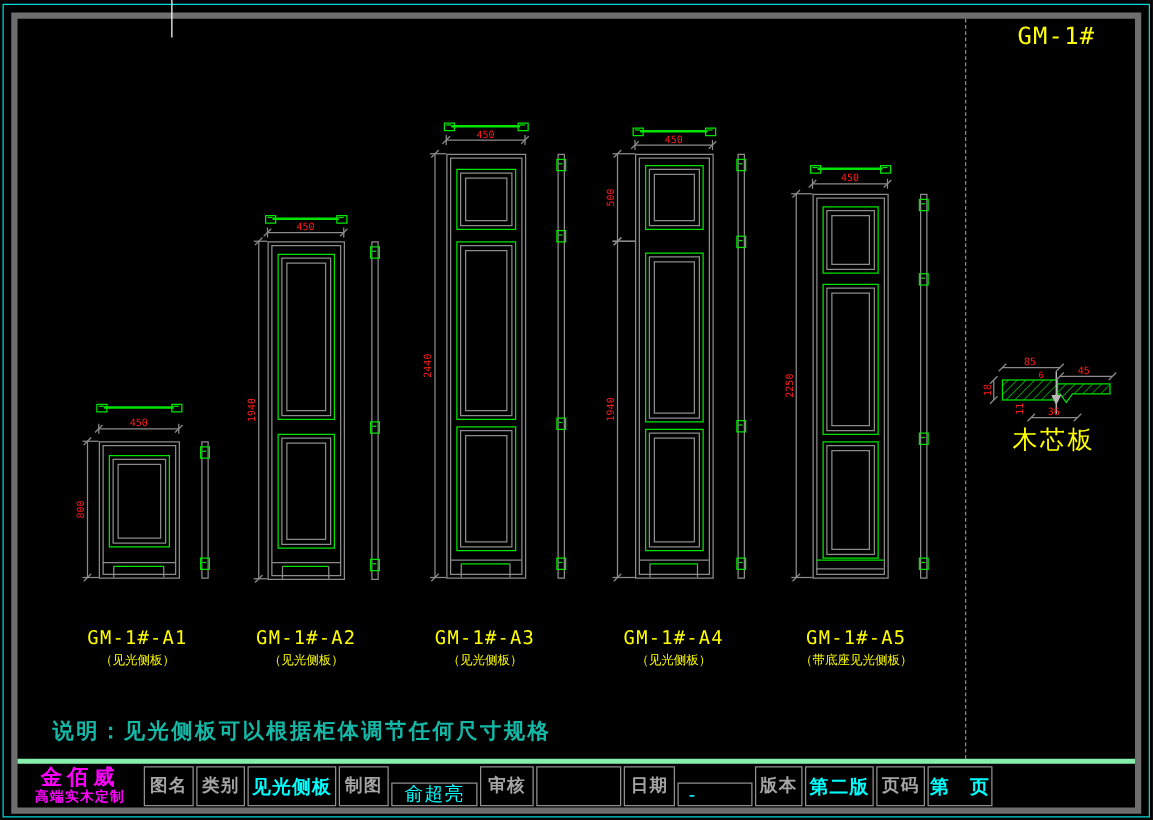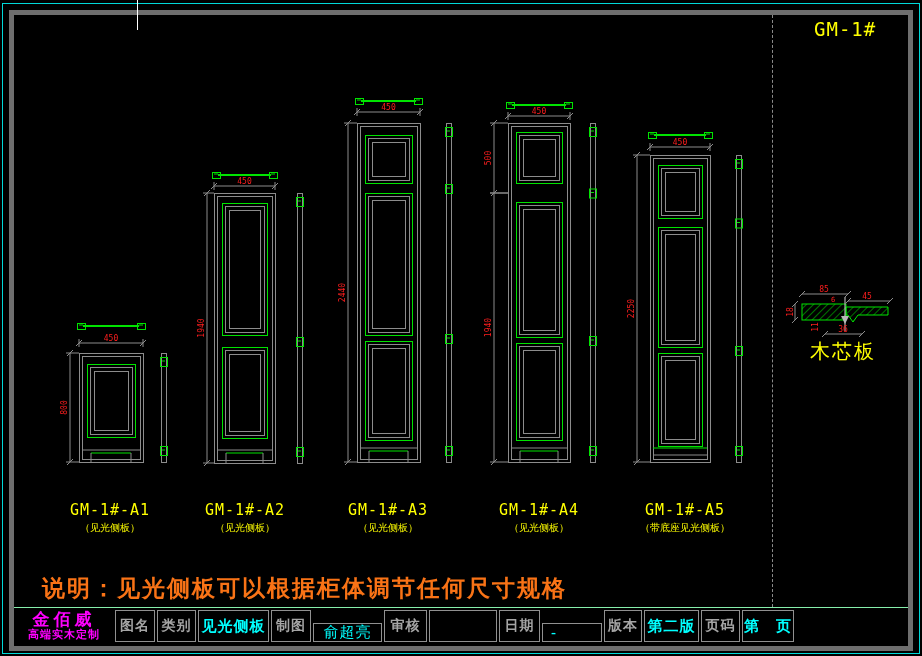--- a/index.html
+++ b/index.html
@@ -14,24 +14,24 @@
         border-left:1px dashed #8a8a8a;}
   .gm-title{position:absolute;left:814px;top:18px;color:#ffff00;font-size:19px;
         letter-spacing:1px;white-space:nowrap;}
   .drawing-svg{position:absolute;left:0;top:0;}
   .panel-caption{position:absolute;transform:translateX(-50%);color:#ffff00;
         font-size:15px;white-space:nowrap;letter-spacing:1px;}
   .panel-subcaption{position:absolute;transform:translateX(-50%);color:#ffff00;
         font-size:10px;white-space:nowrap;}
   .mxb-label{position:absolute;left:810px;top:338px;color:#ffff00;font-size:20px;
         letter-spacing:2px;}
-  .note{position:absolute;left:42px;top:573px;color:#f97316;font-size:23px;
+  .note{position:absolute;left:42px;top:573px;color:#14b8a6;font-size:17px;
         font-weight:bold;letter-spacing:2px;white-space:nowrap;}
   .titlebar{position:absolute;left:14px;top:607px;width:894px;height:35px;
-        display:flex;align-items:stretch;border-top:1px solid #86efac;}
+        display:flex;align-items:stretch;border-top:4px solid #86efac;}
   .cell{box-sizing:border-box;border:1px solid #909090;margin:2px 1px 1px 1px;
         display:flex;align-items:center;justify-content:center;background:#000;
         overflow:hidden;white-space:nowrap;}
   .cell.logo-cell{border:none;flex-direction:column;justify-content:center;}
   .cell.lab{color:#a5a5a5;font-size:14px;font-weight:bold;letter-spacing:1px;}
   .cell.val{color:#00ffff;font-size:15px;font-weight:bold;letter-spacing:1px;}
   .cell.val.big{font-size:17px;}
   .cell.val.thin{font-weight:normal;margin-top:15px;}
   .cell.val.left{justify-content:flex-start;padding-left:6px;}
   .logo-line1{color:#ff00ff;font-size:17px;font-weight:bold;letter-spacing:4px;line-height:17px;}

